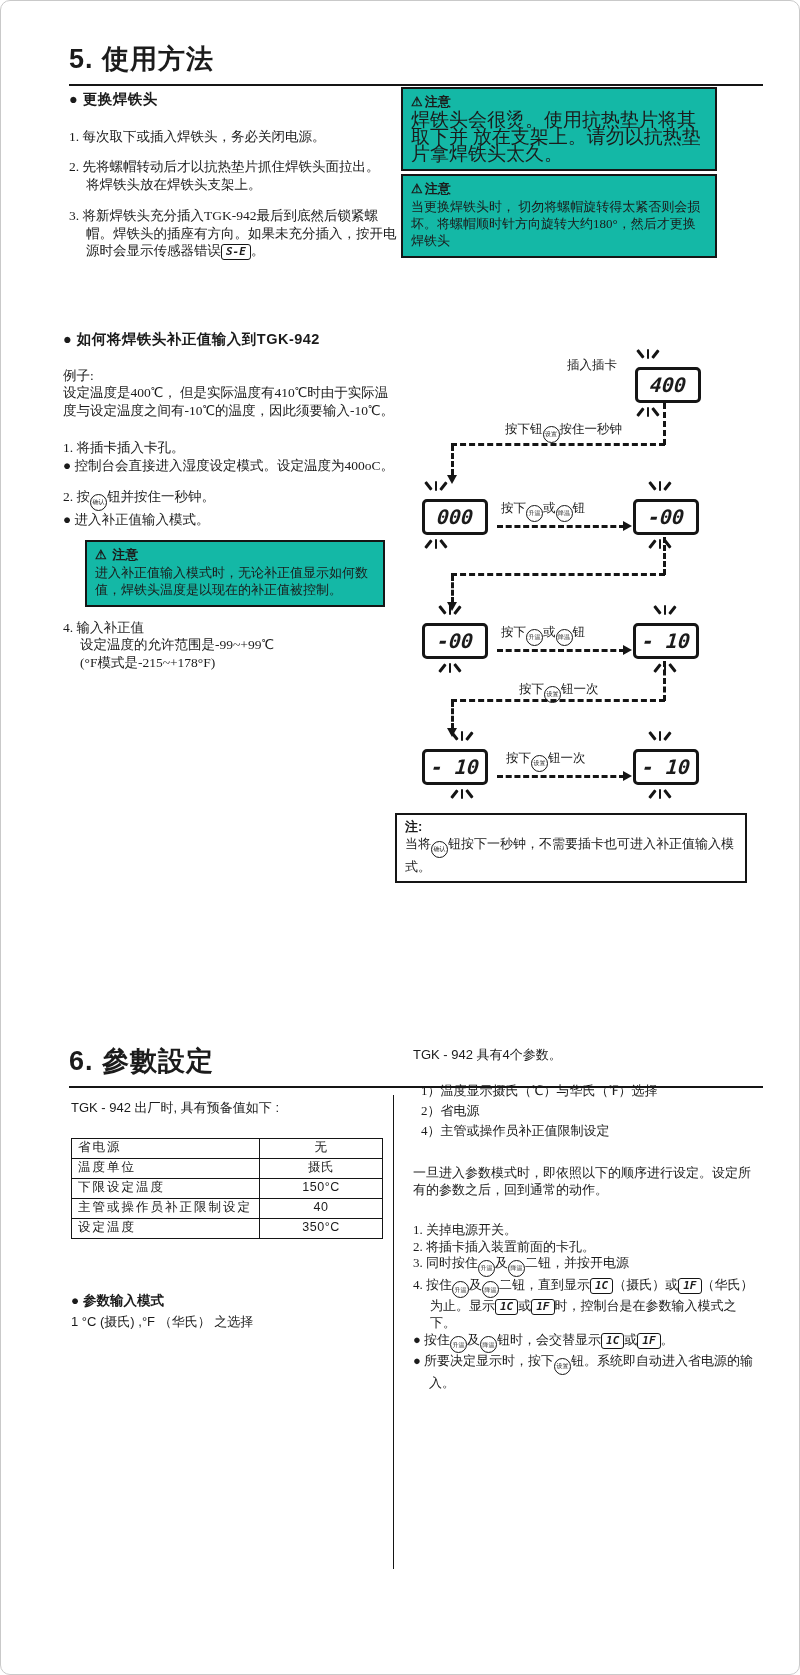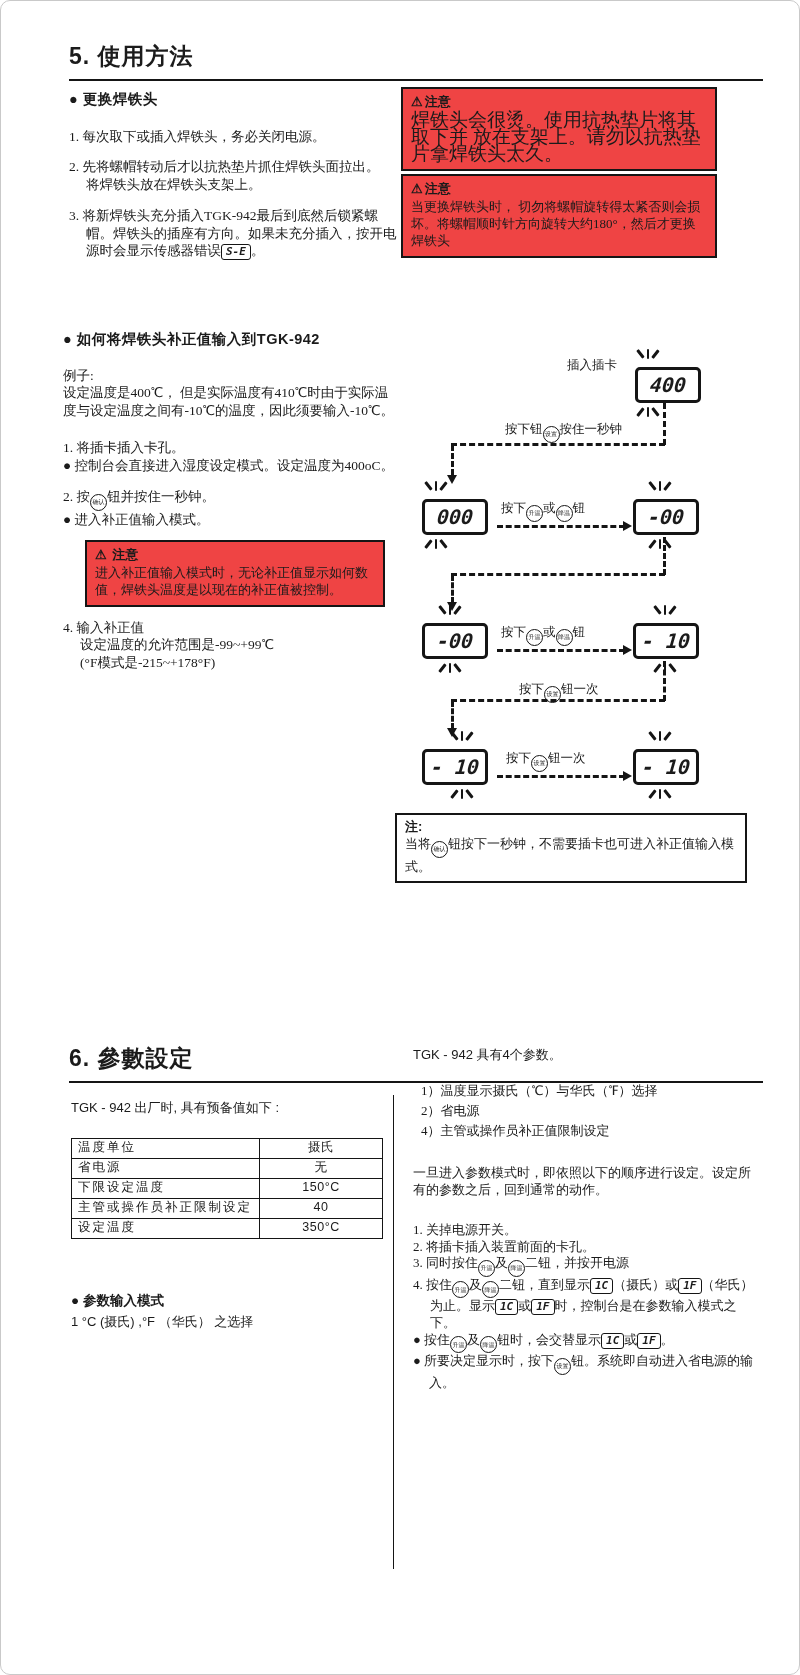--- a/index.html
+++ b/index.html
@@ -1,23 +1,23 @@
 <!DOCTYPE html>
 <html><head>
 <meta charset="utf-8">
 <style>
   html,body{margin:0;padding:0;background:#fff;}
   .page{position:relative;width:800px;height:1675px;background:#fff;border:1px solid #c9c9c9;border-radius:10px;box-sizing:border-box;overflow:hidden;color:#1b1b1b;font-family:"Liberation Serif",serif;}
   .abs{position:absolute;}
-  .sec-h{font-family:"Liberation Sans",sans-serif;font-weight:600;font-size:23px;letter-spacing:1px;border-bottom:2.5px solid #151515;padding-bottom:7px;}
+  .sec-h{font-family:"Liberation Sans",sans-serif;font-weight:600;font-size:27px;letter-spacing:1px;border-bottom:2.5px solid #151515;padding-bottom:7px;}
   .body{font-size:13.5px;line-height:17.5px;}
   .b-title{font-size:14.5px;font-weight:600;font-family:"Liberation Sans",sans-serif;letter-spacing:.5px;}
   .step{padding-left:17px;text-indent:-17px;}
   .hang{padding-left:16px;text-indent:-16px;}
-  .caution{border:2px solid #151515;padding:4px 8px 7px;background:#ef4444;}
+  .caution{border:2px solid #151515;padding:4px 8px 7px;background:#14b8a6;}
   .c-title{font-family:"Liberation Sans",sans-serif;font-weight:700;font-size:13px;}
   .warn{font-size:13px;margin-right:2px;}
   .code{display:inline-block;border:1.8px solid #151515;border-radius:3px;padding:0 4px;font-family:"DejaVu Sans Mono",monospace;font-style:italic;font-weight:700;font-size:11px;line-height:14px;text-indent:0;}
   .cbtn{display:inline-flex;align-items:center;justify-content:center;width:15px;height:15px;border:1.4px solid #151515;border-radius:50%;font-size:6px;line-height:1;vertical-align:-3px;text-indent:0;overflow:hidden;font-family:"Liberation Sans",sans-serif;}
   .disp{position:absolute;width:60px;height:30px;border:3px solid #151515;border-radius:5px;display:flex;align-items:center;justify-content:center;background:#fff;}
   .lcd{font-family:"DejaVu Sans Mono",monospace;font-style:italic;font-weight:700;font-size:20px;letter-spacing:0;transform:skew(-5deg);white-space:pre;}
   .rays{position:absolute;display:flex;gap:5px;}
   .rays i{display:block;width:2.6px;height:10px;background:#151515;border-radius:1px;}
   .rays.up i:nth-child(1){transform:rotate(-38deg);}
   .rays.up i:nth-child(3){transform:rotate(38deg);}
@@ -235,26 +235,26 @@
     </div>
   </div>
 
   <div class="abs sec-h" style="left:68px;top:1042px;width:694px;">6. 參數設定</div>
 
   <div class="abs body" style="left:70px;top:1098px;width:318px;">
     <div class="sans" style="font-size:13px;">TGK - 942 出厂时, 具有预备值如下    :</div>
     <table class="preset" style="margin-top:21px;">
       <tbody>
           <tr>
+            <td class="lbl">省电源</td>
+            <td class="val">无</td>
+          </tr>
+      <tr>
             <td class="lbl">温度单位</td>
             <td class="val">摄氏</td>
-          </tr>
-      <tr>
-            <td class="lbl">省电源</td>
-            <td class="val">无</td>
           </tr>
       <tr>
             <td class="lbl">下限设定温度</td>
             <td class="val">150°C</td>
           </tr>
       <tr>
             <td class="lbl">主管或操作员补正限制设定</td>
             <td class="val">40</td>
           </tr>
       <tr>

